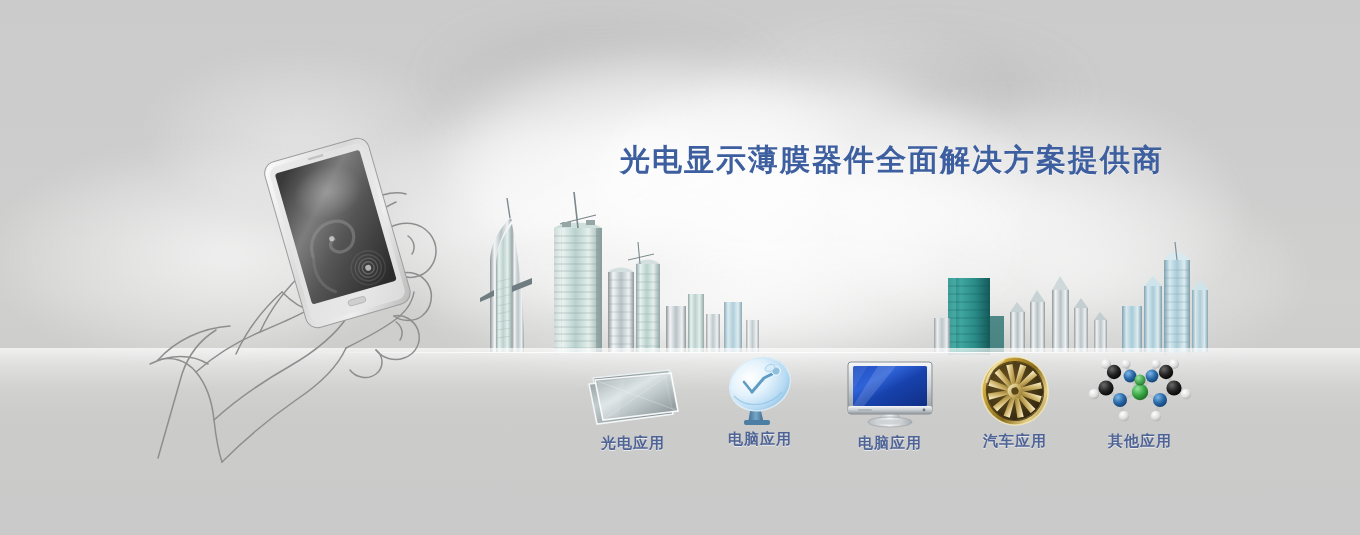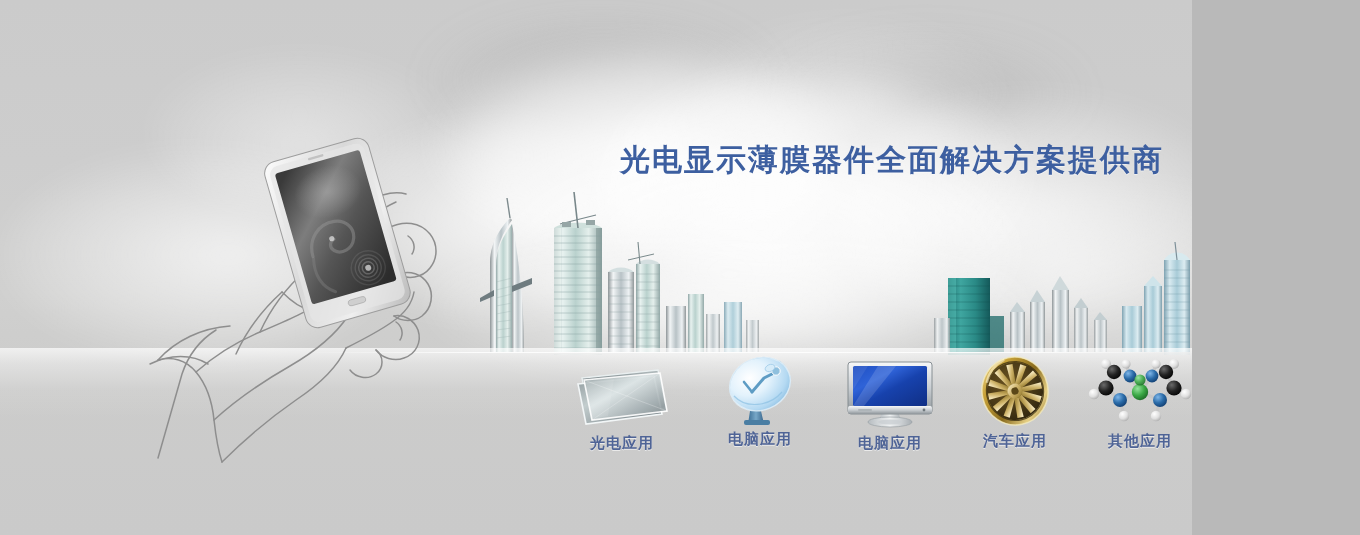--- a/index.html
+++ b/index.html
@@ -1,21 +1,21 @@
 <!DOCTYPE html>
 <html><head>
 <meta charset="utf-8">
 <title>Banner</title>
 <style>
   html,body{margin:0;padding:0;background:#b9b9b9;}
   body{font-family:"Liberation Sans","DejaVu Sans",sans-serif;}
 
   #banner{
     position:relative;
-    width:1192px;height:535px;
+    width:1360px;height:535px;
     overflow:hidden;
     background:#fdba74;
   }
 
   
   .sky{position:absolute;inset:0;background:
       linear-gradient(180deg,#cbcbcb 0%,#cdcdcd 30%,#d0d0cf 55%,#cccccb 70%,#cacaca 100%);}
 
   .cloudmass{position:absolute;border-radius:50%;filter:blur(14px);pointer-events:none;}
   .cl-a{left:430px;top:40px;width:420px;height:210px;background:radial-gradient(ellipse at 50% 55%,rgba(255,255,255,.96),rgba(255,255,255,.55) 48%,rgba(255,255,255,0) 74%);}
@@ -56,21 +56,21 @@
 
   
   #apps{position:absolute;left:555px;top:352px;width:650px;height:110px;}
   .app{position:absolute;width:130px;text-align:center;}
   .app .iconbox{height:72px;position:relative;display:block;}
   .app .lbl{
     display:block;margin-top:6px;font-size:15px;letter-spacing:1px;
     color:#4f6496;font-weight:600;
     text-shadow:0 1px 0 rgba(255,255,255,.6);
   }
-  .app-0{left:2px;top:4px;font-family:Liberation Mono, monospace;}
+  .app-0{left:13px;top:4px;font-family:Liberation Mono, monospace;}
   .app-1{left:140px;top:0px;}
   .app-2{left:270px;top:4px;}
   .app-3{left:395px;top:2px;}
   .app-4{left:520px;top:2px;}
 
   .iconbox svg{position:absolute;left:50%;transform:translateX(-50%);top:0;}
 
   
   #handphone{position:absolute;left:140px;top:128px;width:330px;height:345px;}
   #handphone svg{position:absolute;left:0;top:0;}

